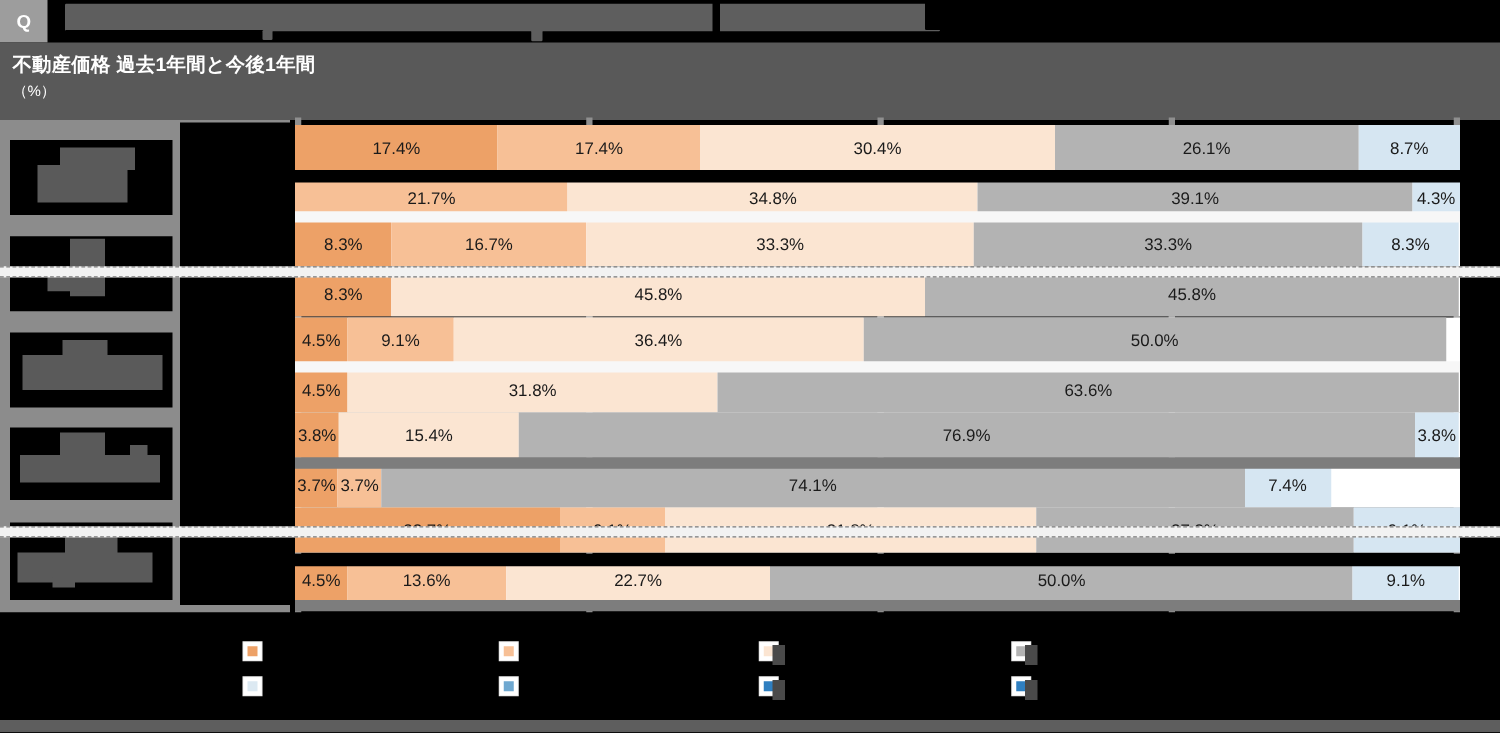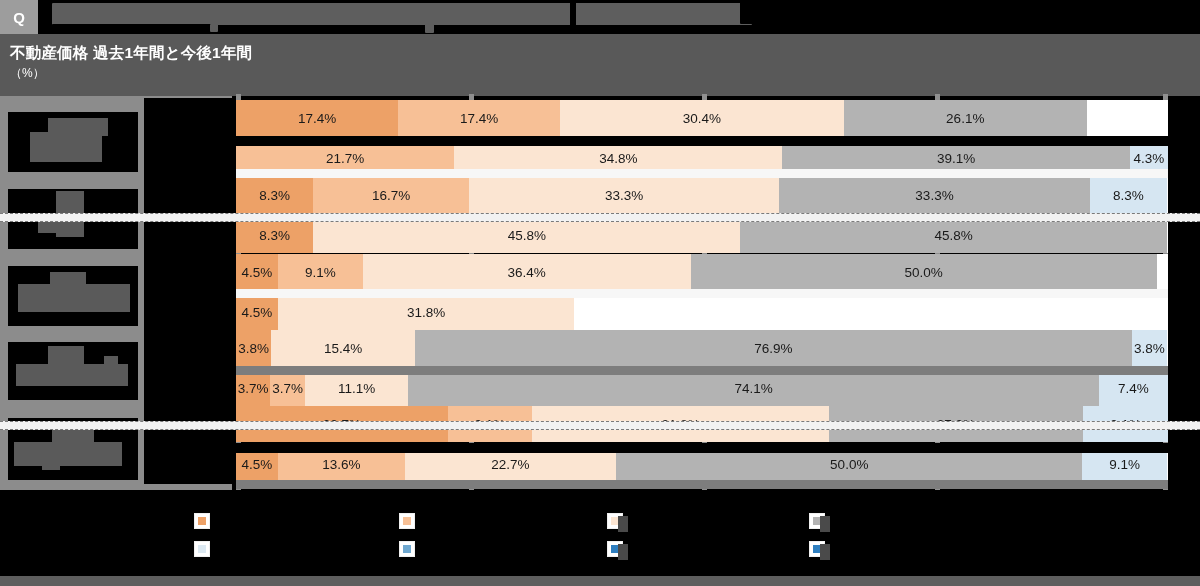--- a/index.html
+++ b/index.html
@@ -238,20 +238,23 @@
             </div>
             <div class="seg c1" style="width: 162.168px;">
               <span>17.4%</span>
             </div>
             <div class="seg c2" style="width: 283.328px;">
               <span>30.4%</span>
             </div>
             <div class="seg c3" style="width: 243.252px;">
               <span>26.1%</span>
             </div>
+            <div class="seg c4" style="width: 81.084px;">
+              <span>8.7%</span>
+            </div>
           </div>
         </div>
         <div class="bar-row" style="top: 44px;">
           <div class="bar-track">
             <div class="seg c1" style="width: 229px;">
               <span>21.7%</span>
             </div>
             <div class="seg c2" style="width: 344px;">
               <span>34.8%</span>
             </div>
@@ -321,20 +324,23 @@
             </div>
           </div>
         </div>
         <div class="bar-row" style="top: 198px;">
           <div class="bar-track">
             <div class="seg c0" style="width: 41.94px;">
               <span>4.5%</span>
             </div>
             <div class="seg c2" style="width: 296.376px;">
               <span>31.8%</span>
+            </div>
+            <div class="seg c3" style="width: 592.752px;">
+              <span>63.6%</span>
             </div>
           </div>
         </div>
         <div class="grp-label" style="top: 246px; height: 58px;">
           <div class="redact-line" style="left: 40px; top: 4px; width: 36px; height: 20px;"></div>
           <div class="redact-line" style="left: 8px; top: 22px; width: 112px; height: 22px;"></div>
           <div class="redact-line" style="left: 96px; top: 14px; width: 14px; height: 12px;"></div>
         </div>
         <div class="grp-sublabels" style="top: 232px; height: 80px;"></div>
         <div class="bar-row" style="top: 234px;">
@@ -353,23 +359,20 @@
             </div>
           </div>
         </div>
         <div class="bar-row" style="top: 274px;">
           <div class="bar-track">
             <div class="seg c0" style="width: 34.484px;">
               <span>3.7%</span>
             </div>
             <div class="seg c1" style="width: 34.484px;">
               <span>3.7%</span>
-            </div>
-            <div class="seg c2" style="width: 103.452px;">
-              <span>11.1%</span>
             </div>
             <div class="seg c3" style="width: 690.612px;">
               <span>74.1%</span>
             </div>
             <div class="seg c4" style="width: 68.968px;">
               <span>7.4%</span>
             </div>
           </div>
         </div>
         <div class="grp-label" style="top: 322px; height: 62px;">

